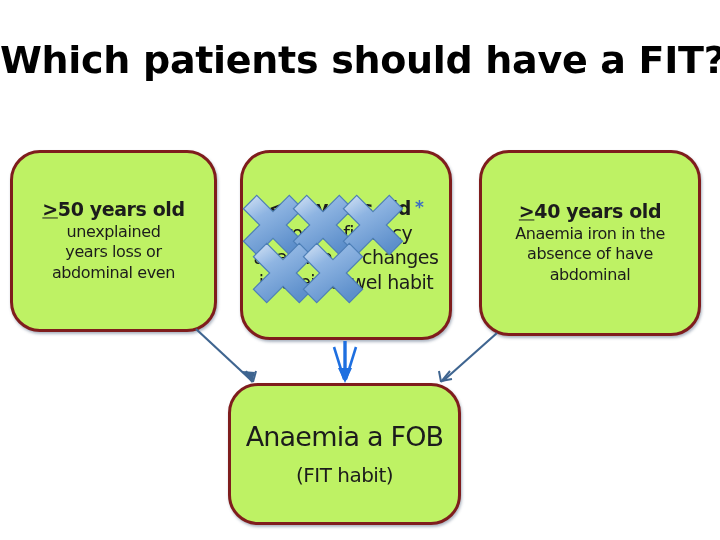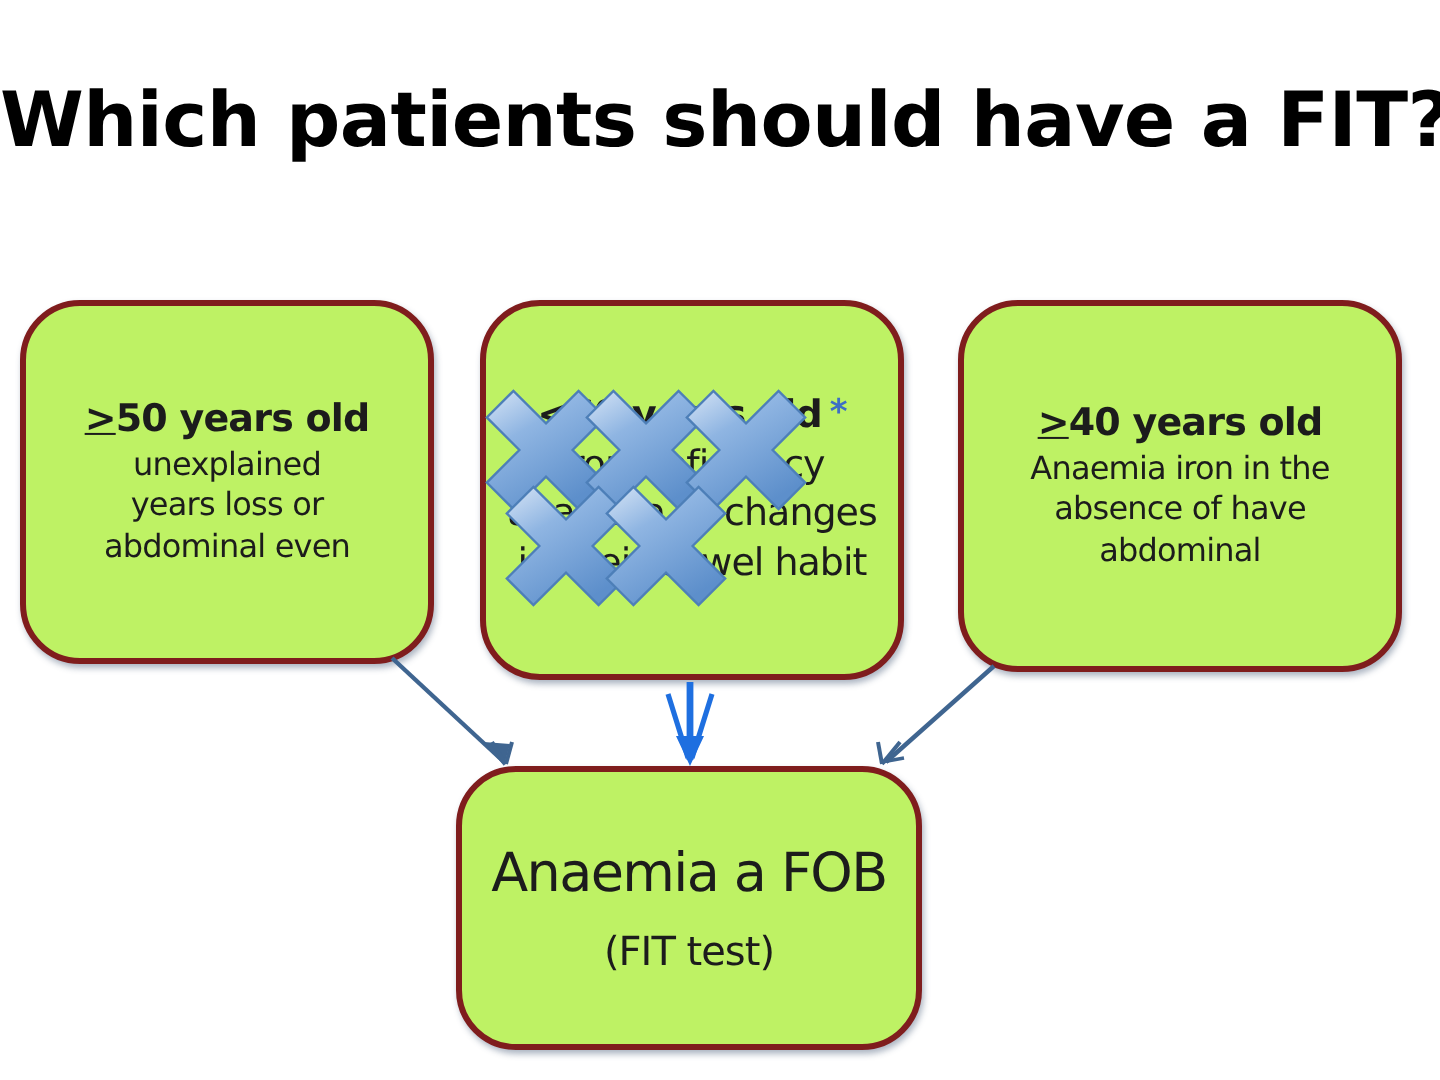--- a/index.html
+++ b/index.html
@@ -148,21 +148,21 @@
       <span class="ln hdr"><span class="ge">&gt;</span><span>40 years old</span></span>
       <span class="ln body-ln">Anaemia iron in the</span>
       <span class="ln body-ln">absence of have</span>
       <span class="ln body-ln">abdominal</span>
     </div>
   </div>
 
   <div class="card" id="card-action">
     <div class="card-inner">
       <span class="ln title-ln">Anaemia a FOB</span>
-      <span class="ln sub-ln">(FIT test)</span>
+      <span class="ln sub-ln">(FIT habit)</span>
     </div>
   </div>
 
   <div class="xmark" style="left:236px; top:188px;">
     <svg viewBox="0 0 100 100">
       <defs>
         <linearGradient id="xg1" x1="0" y1="0" x2="0.6" y2="1">
           <stop offset="0%" stop-color="#d7e5f6"></stop>
           <stop offset="38%" stop-color="#8fb5e2"></stop>
           <stop offset="100%" stop-color="#5d8fcb"></stop>

